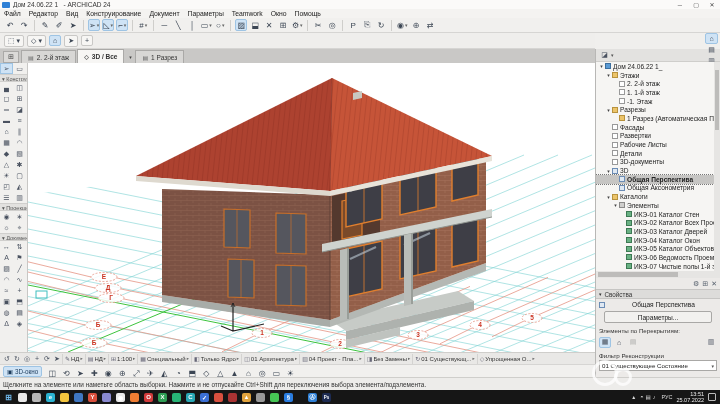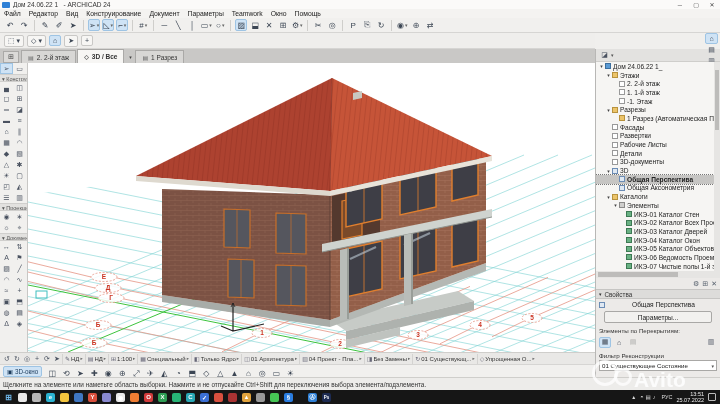--- a/index.html
+++ b/index.html
@@ -809,16 +809,15 @@
         <span>13:51</span><br>
         <span>25.07.2022</span>
       </span>
       <span id="tk-notif"></span>
     </span>
   </div>
 
   <div id="watermark">
     <span class="c1"></span>
     <span class="c2"></span>
-    <span class="txt">Avito</span>
   </div>
 
 </div>
 
 </body></html>

